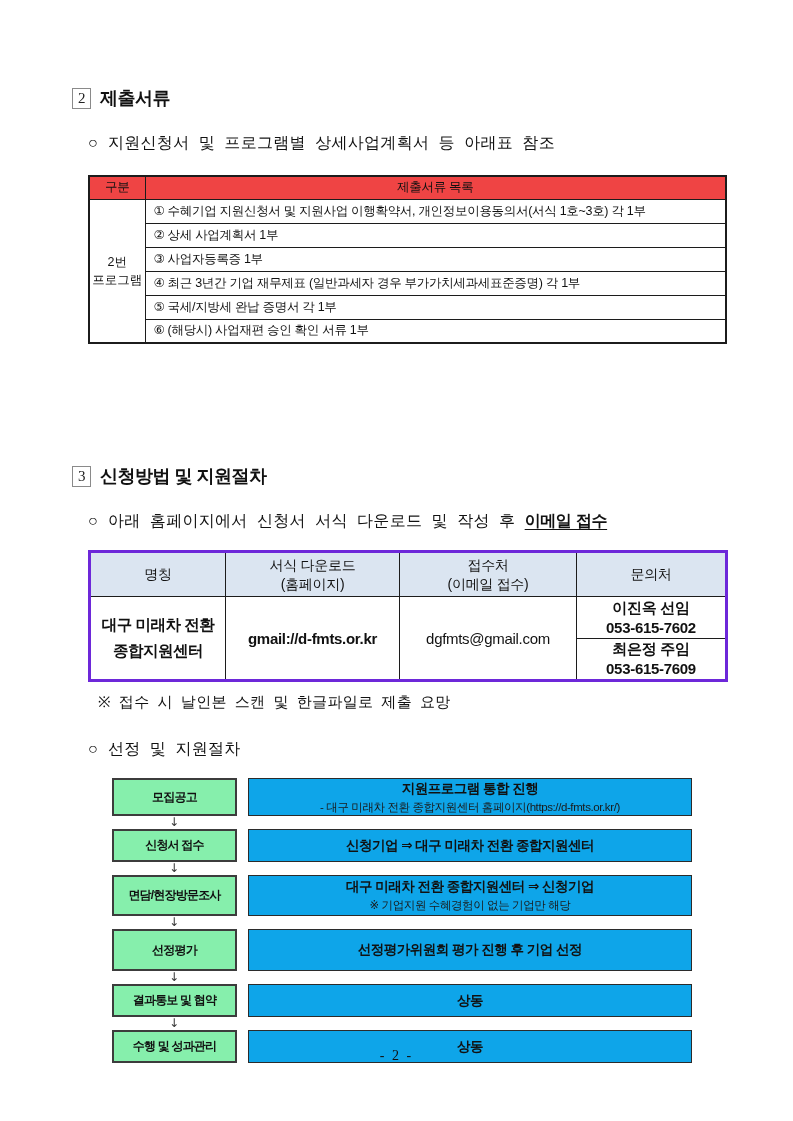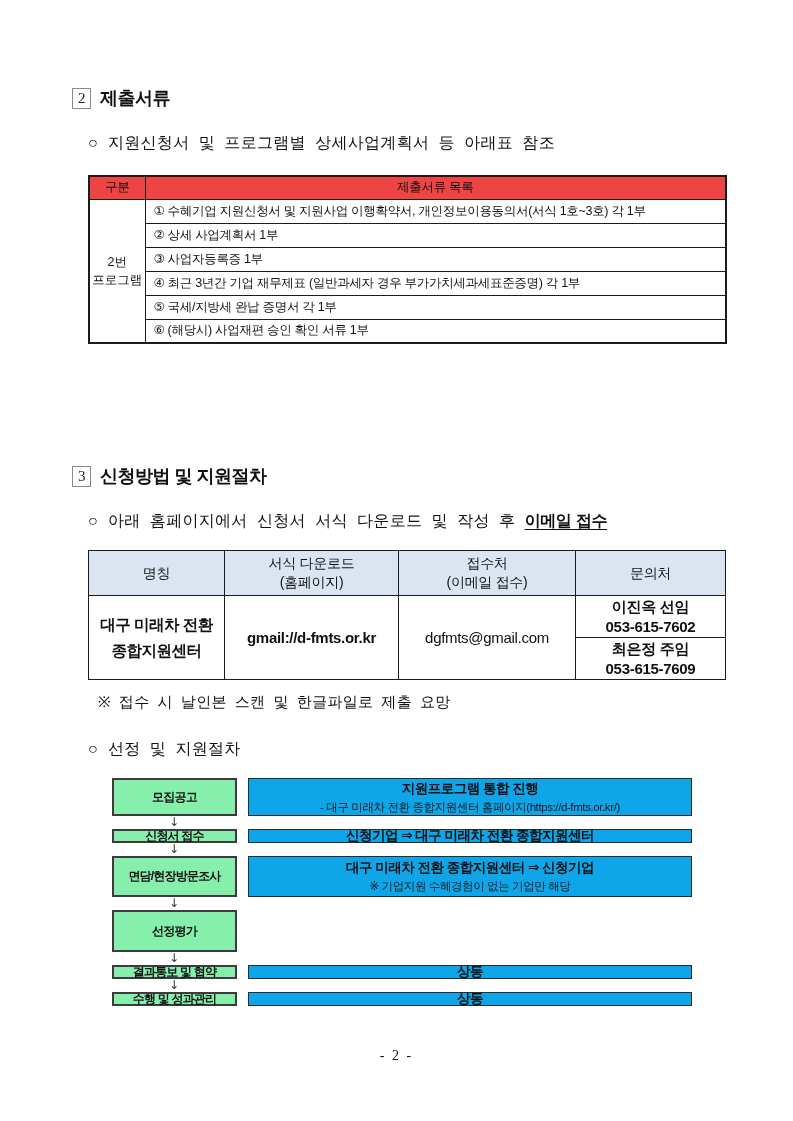--- a/index.html
+++ b/index.html
@@ -30,21 +30,21 @@
   table.t1 { left:88px; top:175px; width:637px; font-size:12.5px; }
   table.t1 { border:2px solid #1c1c1c; }
   table.t1 td.thead { background:#ef4444; height:23px; text-align:center; letter-spacing:-0.3px; }
   table.t1 td.item { height:24px; padding-left:8px; text-align:left; letter-spacing:-0.3px; white-space:nowrap; overflow:hidden; }
   table.t1 td.group { text-align:center; line-height:18px; font-size:12.5px; }
 
   .notes { position:absolute; left:103px; top:349px; width:632px; font-size:16px; }
   .note-item { padding-left:18px; text-indent:-18px; line-height:35px; letter-spacing:0.4px; word-spacing:5px; }
   .note-item .marker { margin-right:8px; }
 
-  table.t2 { left:88px; top:550px; width:637px; border:1px solid #6d28d9; font-size:14px;padding-left:13px; }
+  table.t2 { left:88px; top:550px; width:637px; border:3px solid #6d28d9; font-size:14px;padding-left:13px; }
   table.t2 td.thead { background:#dbe5f1; height:45px; text-align:center; line-height:19px; letter-spacing:-0.3px; }
   table.t2 td { text-align:center; }
   .org-cell { font-weight:bold; font-size:15.5px; line-height:26px; letter-spacing:-0.5px; }
   .url-cell { font-weight:bold; font-size:15px; letter-spacing:-0.3px; }
   .email-cell { font-size:15px; letter-spacing:-0.3px; }
   .contact-cell { font-weight:bold; font-size:15px; line-height:20px; height:42px; letter-spacing:-0.3px; }
 
   .ref-note { position:absolute; left:98px; top:691px; font-size:15px; letter-spacing:0.3px; word-spacing:4px; }
   .ref-note .marker { margin-right:8px; }
 
@@ -52,21 +52,21 @@
   .flow { position:absolute; left:112px; top:778px; width:580px;
     font-family:"Liberation Sans","DejaVu Sans",sans-serif; }
   .frow { display:flex; align-items:stretch; }
   .flabel { flex:none; width:125px; background:#86efac; border:2px solid #3c3c3c;
     display:flex; align-items:center; justify-content:center;
     font-weight:bold; font-size:12px; letter-spacing:-0.8px; text-align:center; }
   .fbox { flex:1; margin-left:11px; background:#0ea5e9; border:1.5px solid #2b2b2b;
     display:flex; flex-direction:column; align-items:center; justify-content:center; }
   .ftitle { font-weight:bold; font-size:13.5px; letter-spacing:-0.5px; }
   .fsub { font-size:11.5px; letter-spacing:-0.4px; margin-top:2px; color:#1a1a1a; }
-  .h38 { height:38px; } .h21 { height:14px; } .h40 { height:41px; } .h33 { height:42px; }
+  .h38 { height:38px; } .h21 { height:33px; } .h40 { height:41px; } .h33 { height:42px; }
   .farrow { height:13px; line-height:13px; font-size:12px; color:#333; padding-left:57px;
     font-family:"DejaVu Sans",sans-serif; }
 
   .footer { position:absolute; left:0; top:1048px; width:100%; text-align:center;
     font-size:14px; letter-spacing:2px; }
 </style>
 </head>
 <body>
 
 <div class="page">
@@ -193,20 +193,23 @@
     <div class="frow h40">
       <div class="flabel">면담/현장방문조사</div>
       <div class="fbox">
         <div class="ftitle">대구 미래차 전환 종합지원센터 ⇒ 신청기업</div>
         <div class="fsub">※ 기업지원 수혜경험이 없는 기업만 해당</div>
       </div>
     </div>
     <div class="farrow">↓</div>
     <div class="frow h33">
       <div class="flabel">선정평가</div>
+      <div class="fbox">
+        <div class="ftitle">선정평가위원회 평가 진행 후 기업 선정</div>
+      </div>
     </div>
     <div class="farrow">↓</div>
     <div class="frow h21">
       <div class="flabel">결과통보 및 협약</div>
       <div class="fbox">
         <div class="ftitle">상동</div>
       </div>
     </div>
     <div class="farrow">↓</div>
     <div class="frow h21">

